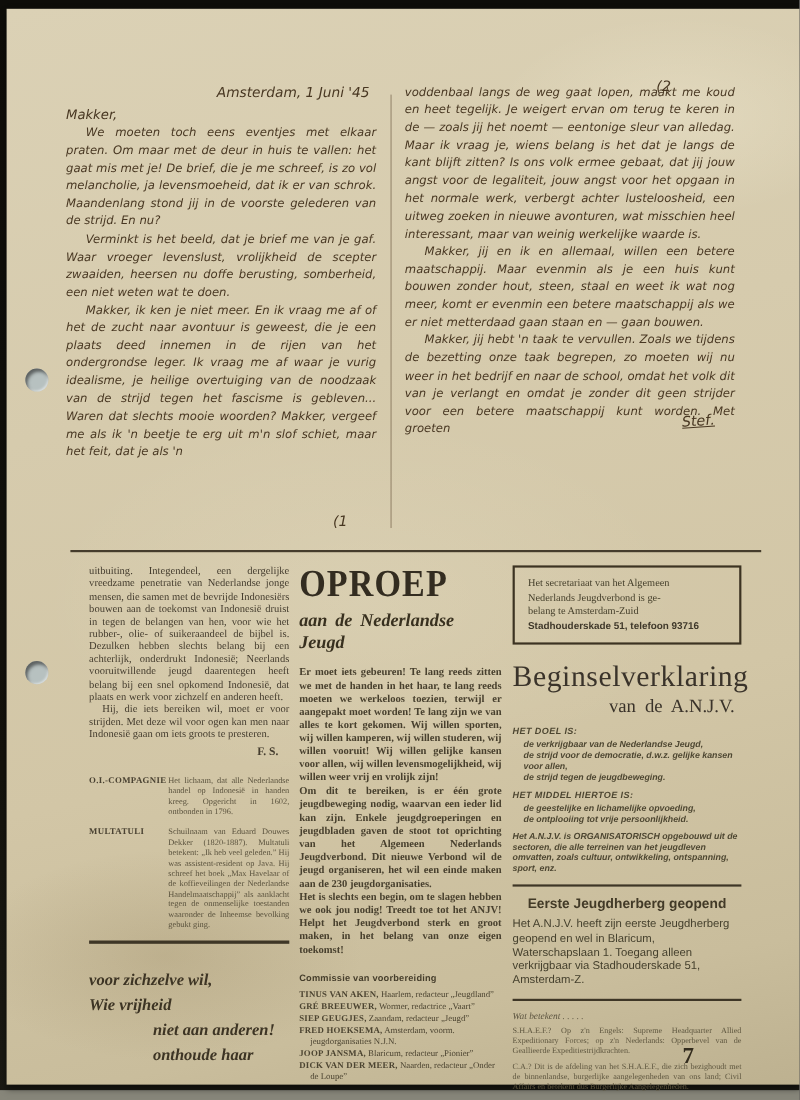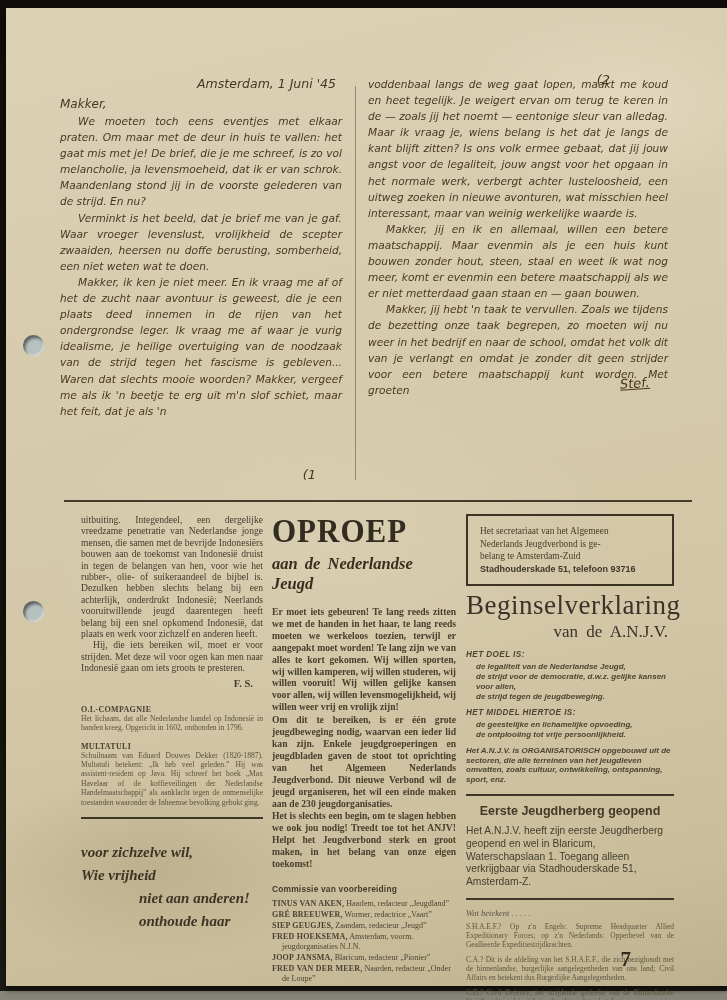--- a/index.html
+++ b/index.html
@@ -47,42 +47,42 @@
   .col1{left:75px;width:182px;}
   .col2{left:266px;width:184px;}
   .col3{left:460px;width:208px;}
 
   .body-serif{font-size:9.6px;line-height:11.4px;text-align:justify;}
   .body-serif p{margin:0;}
   .body-serif p + p{text-indent:12px;}
   .byline{text-align:right;font-weight:bold;font-size:10.5px;margin:4px 10px 0 0;}
 
   .glossary{margin-top:16px;font-family:"Liberation Serif", serif;}
-  .g-row{display:flex;margin-bottom:9px;flex-direction:column;}
+  .g-row{display:flex;margin-bottom:9px;}
   .g-term{width:72px;flex:none;font-weight:bold;font-size:8px;letter-spacing:.3px;color:#4a4232;}
   .g-def{flex:1;font-size:7.6px;line-height:9.4px;text-align:justify;color:#5a523d;}
   .col1-rule{height:2.5px;background:#3e3626;margin:10px 0 0 0;}
 
   .quote{margin-top:22px;font-style:italic;font-weight:bold;font-size:15px;
     line-height:23px;color:#3d3424;}
   .quote .q-ind{padding-left:58px;display:block;}
   .quote span{display:block;}
 
   .oproep-title{font-weight:bold;font-size:31px;letter-spacing:1px;color:#332c20;
     transform:scaleY(1.12);transform-origin:left top;margin:0;line-height:30px;font-family:"Liberation Serif",serif;}
   .oproep-sub{font-weight:bold;font-style:italic;font-size:16.5px;color:#38301f;margin:10px 0 12px 0;word-spacing:3px;}
   .oproep-body{font-size:9.6px;line-height:11.9px;font-weight:bold;color:#48402e;text-align:justify;}
   .oproep-body p{margin:0 0 1px 0;}
   .committee{margin-top:14px;}
   .committee-head{font-family:"Liberation Sans", sans-serif;font-weight:bold;font-size:8.4px;
     color:#453d2b;margin-bottom:5px;letter-spacing:.2px;}
   .cmember{font-size:8px;line-height:9.6px;color:#4c4431;padding-left:10px;text-indent:-10px;margin-bottom:1.5px;}
   .cmember b{letter-spacing:.2px;}
 
-  .secbox{border:2px solid #3c3322;padding:9px 10px 8px 12px;margin-bottom:6px;}
+  .secbox{border:2px solid #3c3322;padding:9px 10px 8px 12px;margin-bottom:16px;}
   .secbox .sline{font-size:9.4px;line-height:12.5px;color:#46402c;}
   .secbox .sline-bold{font-family:"Liberation Sans",sans-serif;font-weight:bold;font-size:9px;line-height:13px;color:#3f382a;}
   .beg-title{font-size:27px;color:#3a332a;margin:0;line-height:27px;font-weight:normal;letter-spacing:.5px;}
   .beg-sub{font-size:17px;color:#3a332a;text-align:right;margin:3px 6px 8px 0;word-spacing:4px;}
   .sans-small{font-family:"Liberation Sans",sans-serif;font-weight:bold;color:#4d4631;font-style:italic;}
   .sec-head{font-size:8.2px;letter-spacing:.4px;margin:6px 0 3px 0;}
   .sec-item{font-size:8px;line-height:9.6px;padding-left:10px;margin-bottom:1px;}
   .org-note{font-size:8px;line-height:9.6px;margin-top:6px;}
   .col3-rule{height:2px;background:#3e3626;margin:10px 0 8px 0;}
   .jh-head{font-family:"Liberation Sans",sans-serif;font-weight:bold;font-size:12.5px;color:#423a27;
@@ -159,38 +159,38 @@
       <p>Om dit te bereiken, is er één grote jeugdbeweging nodig, waarvan een ieder lid kan zijn. Enkele jeugdgroeperingen en jeugdbladen gaven de stoot tot oprichting van het Algemeen Nederlands Jeugdverbond. Dit nieuwe Verbond wil de jeugd organiseren, het wil een einde maken aan de 230 jeugdorganisaties.</p>
       <p>Het is slechts een begin, om te slagen hebben we ook jou nodig! Treedt toe tot het ANJV! Helpt het Jeugdverbond sterk en groot maken, in het belang van onze eigen toekomst!</p>
     </div>
     <div class="committee">
       <div class="committee-head">Commissie van voorbereiding</div>
       <div class="cmember"><b>TINUS VAN AKEN,</b> <span>Haarlem, redacteur „Jeugdland”</span></div>
       <div class="cmember"><b>GRÉ BREEUWER,</b> <span>Wormer, redactrice „Vaart”</span></div>
       <div class="cmember"><b>SIEP GEUGJES,</b> <span>Zaandam, redacteur „Jeugd”</span></div>
       <div class="cmember"><b>FRED HOEKSEMA,</b> <span>Amsterdam, voorm. jeugdorganisaties N.J.N.</span></div>
       <div class="cmember"><b>JOOP JANSMA,</b> <span>Blaricum, redacteur „Pionier”</span></div>
-      <div class="cmember"><b>FRED VAN DER MEER,</b> <span>Naarden, redacteur „Onder de Loupe”</span></div>
+      <div class="cmember"><b>DICK VAN DER MEER,</b> <span>Naarden, redacteur „Onder de Loupe”</span></div>
 
     </div>
   </div>
 
   <div class="col col3 print">
     <div class="secbox">
       <div class="sline">Het secretariaat van het Algemeen</div>
       <div class="sline">Nederlands Jeugdverbond is ge-</div>
       <div class="sline">belang te Amsterdam-Zuid</div>
       <div class="sline-bold">Stadhouderskade 51, telefoon 93716</div>
     </div>
 
     <h2 class="beg-title">Beginselverklaring</h2>
     <div class="beg-sub">van de A.N.J.V.</div>
 
     <div class="sans-small sec-head">HET DOEL IS:</div>
-    <div class="sans-small sec-item">de legaliteit van de Nederlandse Jeugd,</div>
+    <div class="sans-small sec-item">de verkrijgbaar van de Nederlandse Jeugd,</div>
     <div class="sans-small sec-item">de strijd voor de democratie, d.w.z. gelijke kansen voor allen,</div>
     <div class="sans-small sec-item">de strijd tegen de jeugdbeweging.</div>
 
     <div class="sans-small sec-head">HET MIDDEL HIERTOE IS:</div>
     <div class="sans-small sec-item">de geestelijke en lichamelijke opvoeding,</div>
     <div class="sans-small sec-item">de ontplooiing tot vrije persoonlijkheid.</div>
 
     <div class="sans-small org-note">Het A.N.J.V. is ORGANISATORISCH opgebouwd uit de sectoren, die alle terreinen van het jeugdleven omvatten, zoals cultuur, ontwikkeling, ontspanning, sport, enz.</div>
 
     <div class="col3-rule"></div>

